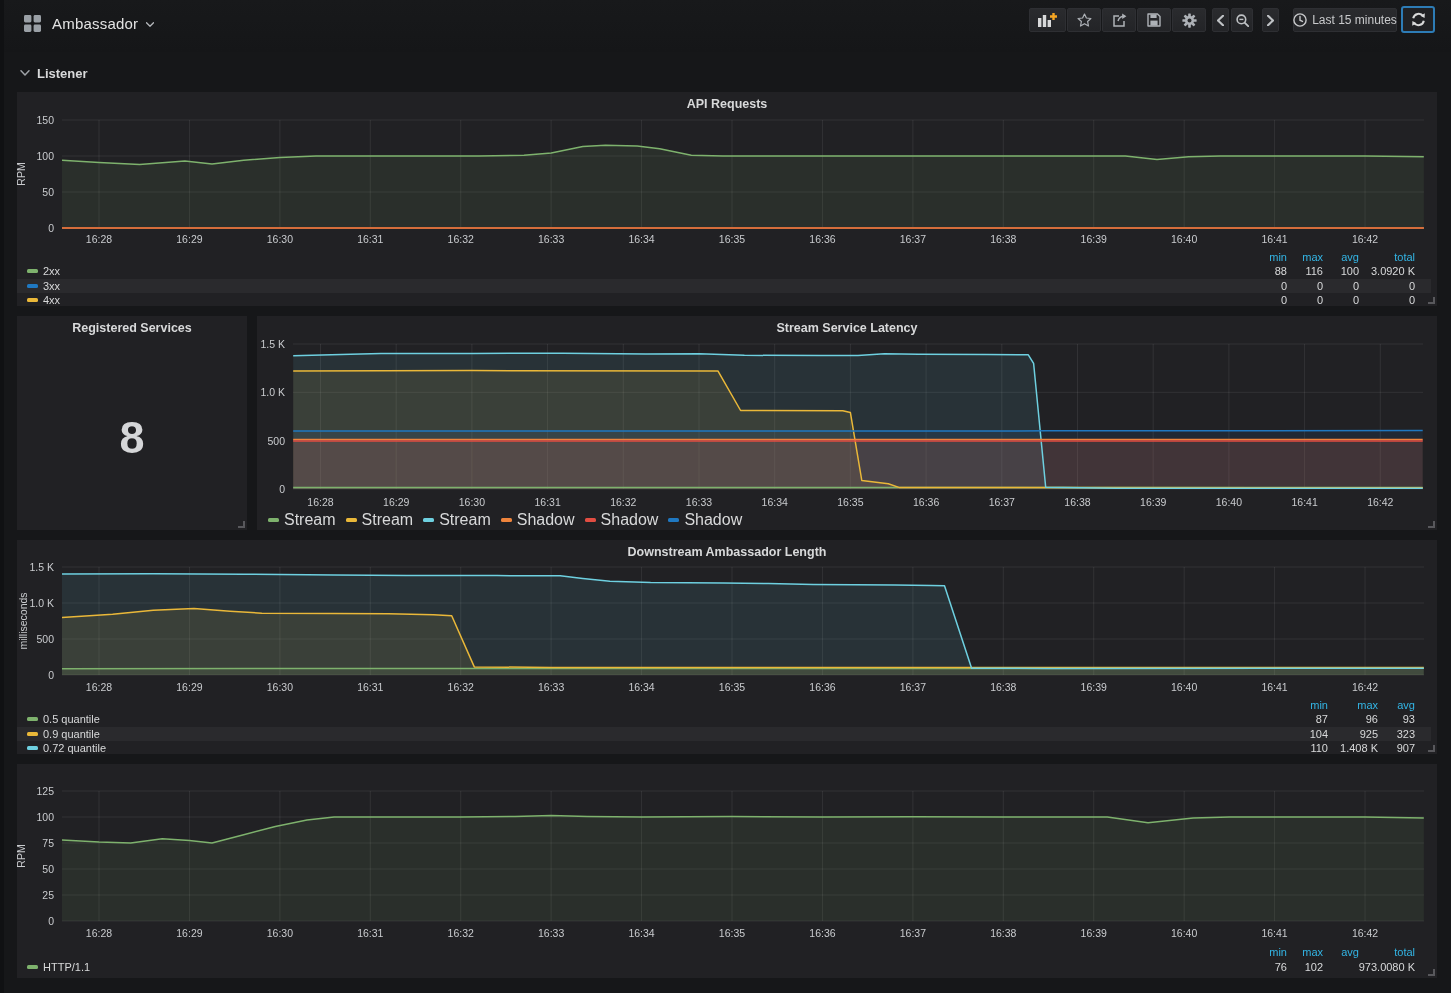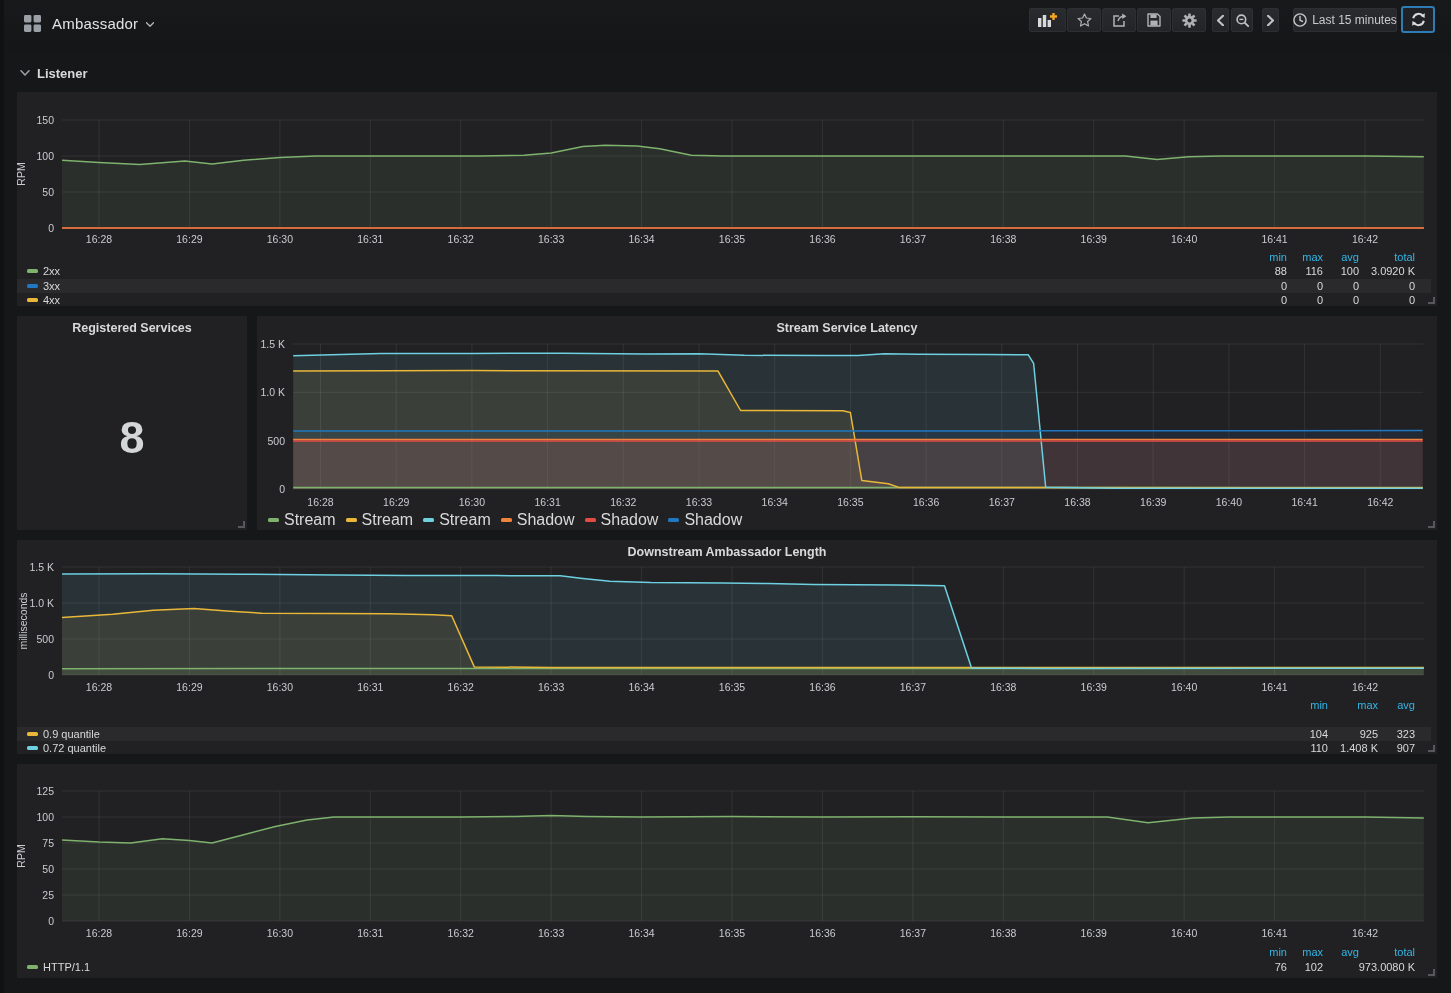--- a/index.html
+++ b/index.html
@@ -213,20 +213,21 @@
         <text x="1076.73" y="151" text-anchor="middle" fill="#c9cbce" font-size="10.5px" font-weight="500">16:39</text>
         <text x="1167.16" y="151" text-anchor="middle" fill="#c9cbce" font-size="10.5px" font-weight="500">16:40</text>
         <text x="1257.5900000000001" y="151" text-anchor="middle" fill="#c9cbce" font-size="10.5px" font-weight="500">16:41</text>
         <text x="1348.02" y="151" text-anchor="middle" fill="#c9cbce" font-size="10.5px" font-weight="500">16:42</text>
         <text x="37" y="140" text-anchor="end" fill="#c9cbce" font-size="10.5px" font-weight="500">0</text>
         <text x="37" y="104" text-anchor="end" fill="#c9cbce" font-size="10.5px" font-weight="500">50</text>
         <text x="37" y="68" text-anchor="end" fill="#c9cbce" font-size="10.5px" font-weight="500">100</text>
         <text x="37" y="32" text-anchor="end" fill="#c9cbce" font-size="10.5px" font-weight="500">150</text>
         <text x="8" y="82" text-anchor="middle" fill="#c9cbce" font-size="10.5px" font-weight="500" transform="rotate(-90 8 82)">RPM</text>
       </svg>
+      <div class="panel-title">API Requests</div>
       <div class="lg-row" style="top: 157.5px; height: 14.6px; line-height: 14.6px;">
         <span class="lg-head" style="right: 144px;">min</span>
         <span class="lg-head" style="right: 108px;">max</span>
         <span class="lg-head" style="right: 72px;">avg</span>
         <span class="lg-head" style="right: 16px;">total</span>
       </div>
       <div class="lg-row" style="top: 172.1px; height: 14.6px; line-height: 14.6px;">
         <span class="lg-dash" style="left: 10px; background: rgb(126, 178, 109);"></span>
         <span class="lg-name" style="left: 26px;">2xx</span>
         <span class="lg-val" style="right: 144px;">88</span>
@@ -400,20 +401,27 @@
         <text x="37" y="67" text-anchor="end" fill="#c9cbce" font-size="10.5px" font-weight="500">1.0 K</text>
         <text x="37" y="31" text-anchor="end" fill="#c9cbce" font-size="10.5px" font-weight="500">1.5 K</text>
         <text x="10" y="81" text-anchor="middle" fill="#c9cbce" font-size="10.5px" font-weight="500" transform="rotate(-90 10 81)">milliseconds</text>
       </svg>
       <div class="panel-title">Downstream Ambassador Length</div>
       <div class="lg-row" style="top: 157.5px; height: 14.6px; line-height: 14.6px;">
         <span class="lg-head" style="right: 103px;">min</span>
         <span class="lg-head" style="right: 53px;">max</span>
         <span class="lg-head" style="right: 16px;">avg</span>
       </div>
+      <div class="lg-row" style="top: 172.1px; height: 14.6px; line-height: 14.6px;">
+        <span class="lg-dash" style="left: 10px; background: rgb(126, 178, 109);"></span>
+        <span class="lg-name" style="left: 26px;">0.5 quantile</span>
+        <span class="lg-val" style="right: 103px;">87</span>
+        <span class="lg-val" style="right: 53px;">96</span>
+        <span class="lg-val" style="right: 16px;">93</span>
+      </div>
       <div class="lg-row striped" style="top: 186.7px; height: 14.6px; line-height: 14.6px;">
         <span class="lg-dash" style="left: 10px; background: rgb(234, 184, 57);"></span>
         <span class="lg-name" style="left: 26px;">0.9 quantile</span>
         <span class="lg-val" style="right: 103px;">104</span>
         <span class="lg-val" style="right: 53px;">925</span>
         <span class="lg-val" style="right: 16px;">323</span>
       </div>
       <div class="lg-row" style="top: 201.3px; height: 14.6px; line-height: 14.6px;">
         <span class="lg-dash" style="left: 10px; background: rgb(110, 208, 224);"></span>
         <span class="lg-name" style="left: 26px;">0.72 quantile</span>

